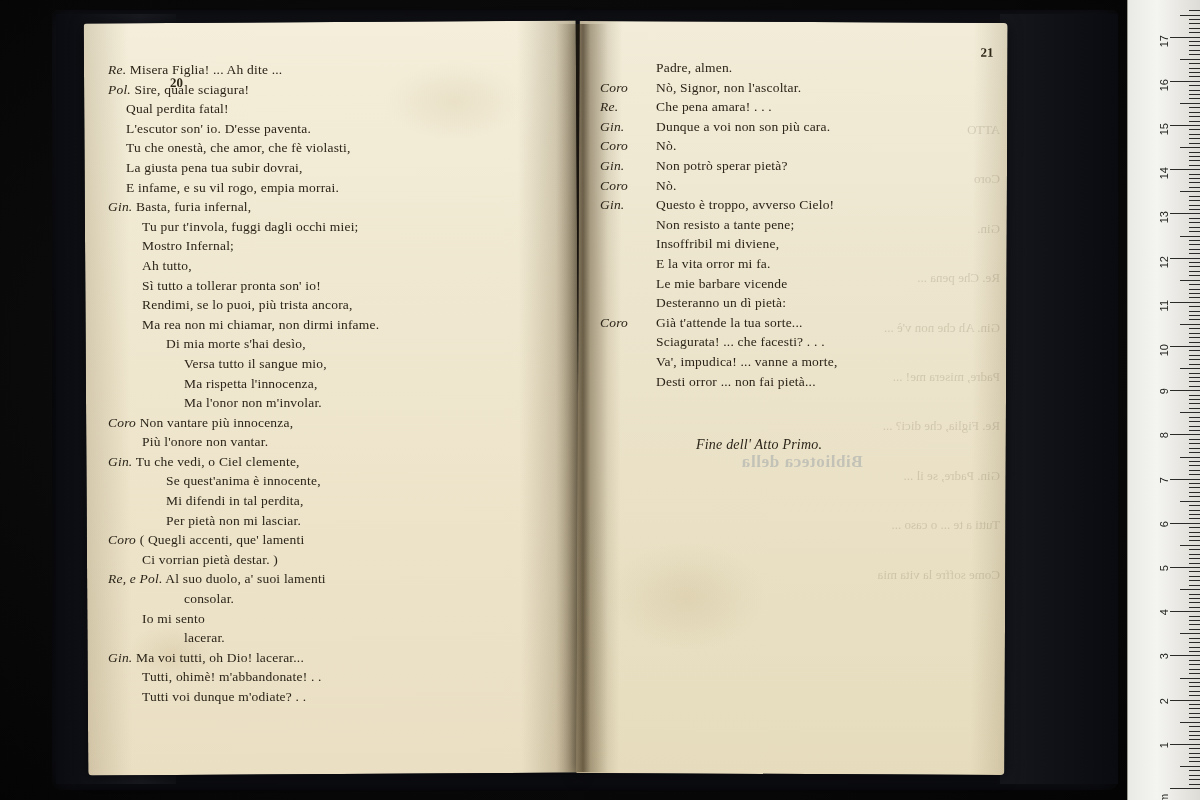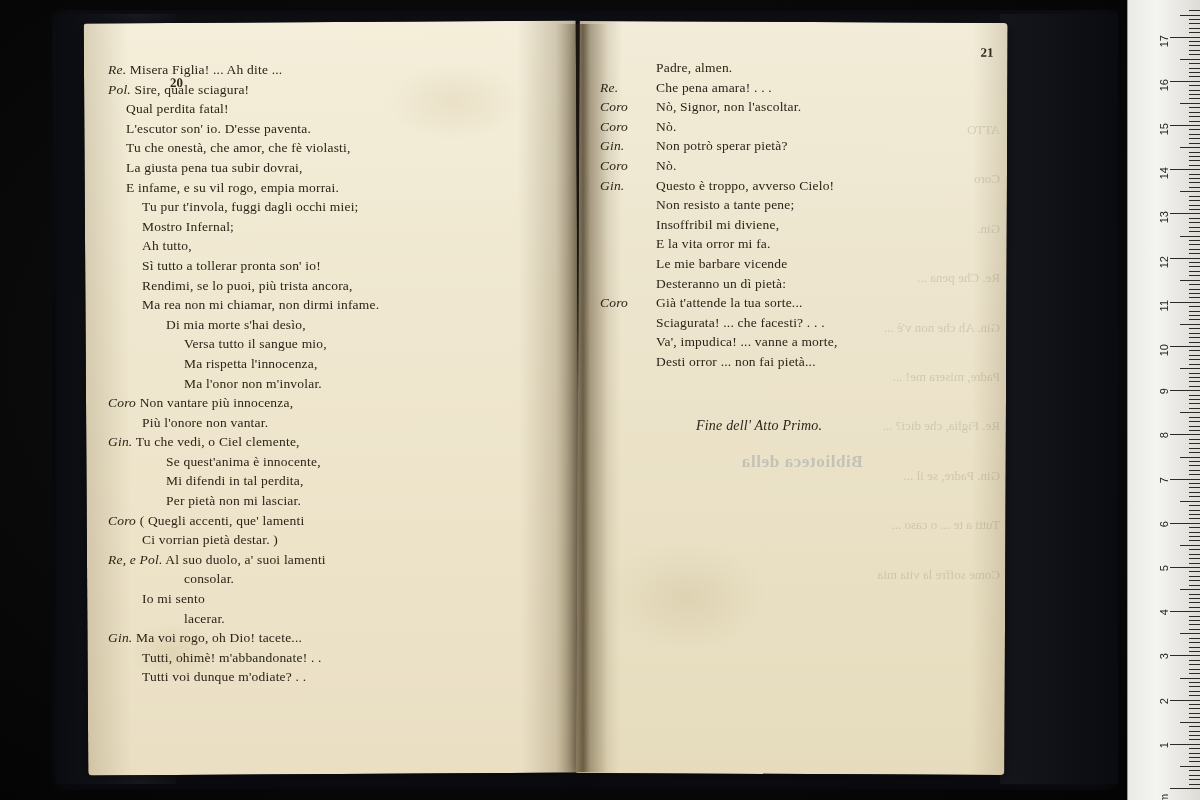--- a/index.html
+++ b/index.html
@@ -244,20 +244,21 @@
   <div class="stamp">Biblioteca della</div>
 
   <div class="col col-left" id="left-col">
       <div class="line ind-0"><span class="spk">Re.</span><span> Misera Figlia! ... Ah dite ...</span></div>
       <div class="line ind-0"><span class="spk">Pol.</span><span> Sire, quale sciagura!</span></div>
       <div class="line ind-1"><span>Qual perdita fatal!</span></div>
       <div class="line ind-1"><span>L'escutor son' io. D'esse paventa.</span></div>
       <div class="line ind-1"><span>Tu che onestà, che amor, che fè violasti,</span></div>
       <div class="line ind-1"><span>La giusta pena tua subir dovrai,</span></div>
       <div class="line ind-1"><span>E infame, e su vil rogo, empia morrai.</span></div>
+      <div class="line ind-0"><span class="spk">Gin.</span><span> Basta, furia infernal,</span></div>
       <div class="line ind-2"><span>Tu pur t'invola, fuggi dagli occhi miei;</span></div>
       <div class="line ind-2"><span>Mostro Infernal;</span></div>
       <div class="line ind-2"><span>Ah tutto,</span></div>
       <div class="line ind-2"><span>Sì tutto a tollerar pronta son' io!</span></div>
       <div class="line ind-2"><span>Rendimi, se lo puoi, più trista ancora,</span></div>
       <div class="line ind-2"><span>Ma rea non mi chiamar, non dirmi infame.</span></div>
       <div class="line ind-3"><span>Di mia morte s'hai desìo,</span></div>
       <div class="line ind-4"><span>Versa tutto il sangue mio,</span></div>
       <div class="line ind-4"><span>Ma rispetta l'innocenza,</span></div>
       <div class="line ind-4"><span>Ma l'onor non m'involar.</span></div>
@@ -266,30 +267,31 @@
       <div class="line ind-0"><span class="spk">Gin.</span><span> Tu che vedi, o Ciel clemente,</span></div>
       <div class="line ind-3"><span>Se quest'anima è innocente,</span></div>
       <div class="line ind-3"><span>Mi difendi in tal perdita,</span></div>
       <div class="line ind-3"><span>Per pietà non mi lasciar.</span></div>
       <div class="line ind-0"><span class="spk">Coro</span><span> ( Quegli accenti, que' lamenti</span></div>
       <div class="line ind-2"><span>Ci vorrian pietà destar. )</span></div>
       <div class="line ind-0"><span class="spk">Re, e Pol.</span><span> Al suo duolo, a' suoi lamenti</span></div>
       <div class="line ind-4"><span>consolar.</span></div>
       <div class="line ind-2"><span>Io mi sento</span></div>
       <div class="line ind-4"><span>lacerar.</span></div>
-      <div class="line ind-0"><span class="spk">Gin.</span><span> Ma voi rogo, oh Dio! tacete...</span></div>
+      <div class="line ind-0"><span class="spk">Gin.</span><span> Ma voi tutti, oh Dio! lacerar...</span></div>
       <div class="line ind-2"><span>Tutti, ohimè! m'abbandonate! . .</span></div>
       <div class="line ind-2"><span>Tutti voi dunque m'odiate? . .</span></div>
     </div>
 
   <div class="col col-right" id="right-col">
     <div id="right-lines">
         <div class="r-line"><span class="r-spk"></span><span>Padre, almen.</span></div>
+        <div class="r-line"><span class="r-spk">Coro</span><span>Nò, Signor, non l'ascoltar.</span></div>
         <div class="r-line"><span class="r-spk">Re.</span><span>Che pena amara! . . .</span></div>
-        <div class="r-line"><span class="r-spk">Coro</span><span>Nò, Signor, non l'ascoltar.</span></div>
+        <div class="r-line"><span class="r-spk">Gin.</span><span>Dunque a voi non son più cara.</span></div>
         <div class="r-line"><span class="r-spk">Coro</span><span>Nò.</span></div>
         <div class="r-line"><span class="r-spk">Gin.</span><span>Non potrò sperar pietà?</span></div>
         <div class="r-line"><span class="r-spk">Coro</span><span>Nò.</span></div>
         <div class="r-line"><span class="r-spk">Gin.</span><span>Questo è troppo, avverso Cielo!</span></div>
         <div class="r-line"><span class="r-spk"></span><span>Non resisto a tante pene;</span></div>
         <div class="r-line"><span class="r-spk"></span><span>Insoffribil mi diviene,</span></div>
         <div class="r-line"><span class="r-spk"></span><span>E la vita orror mi fa.</span></div>
         <div class="r-line"><span class="r-spk"></span><span>Le mie barbare vicende</span></div>
         <div class="r-line"><span class="r-spk"></span><span>Desteranno un dì pietà:</span></div>
         <div class="r-line"><span class="r-spk">Coro</span><span>Già t'attende la tua sorte...</span></div>

